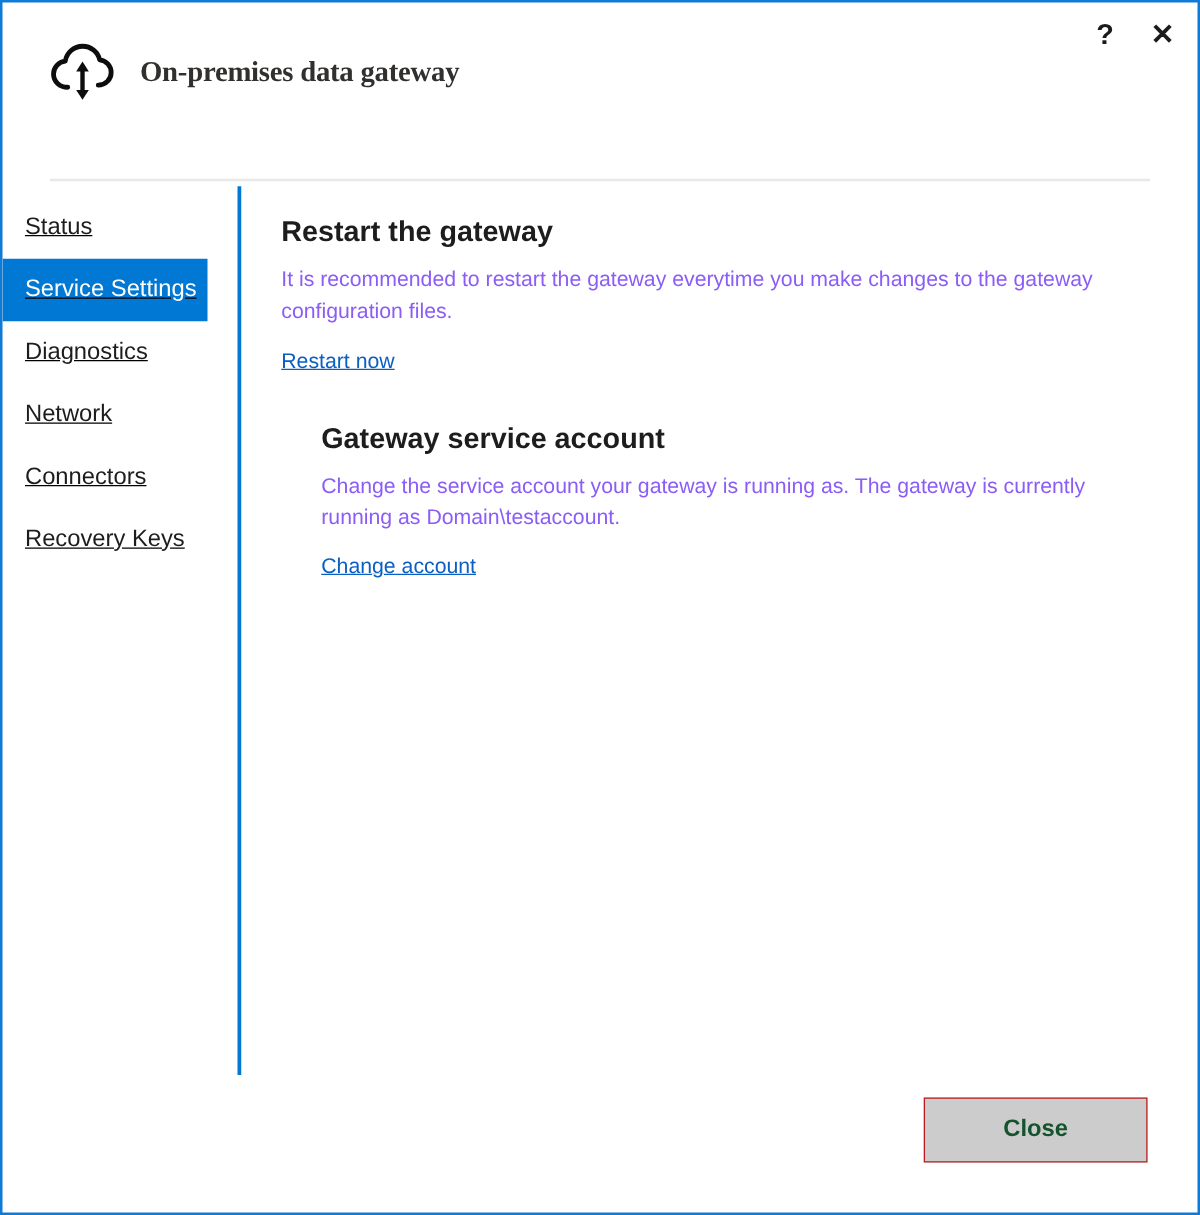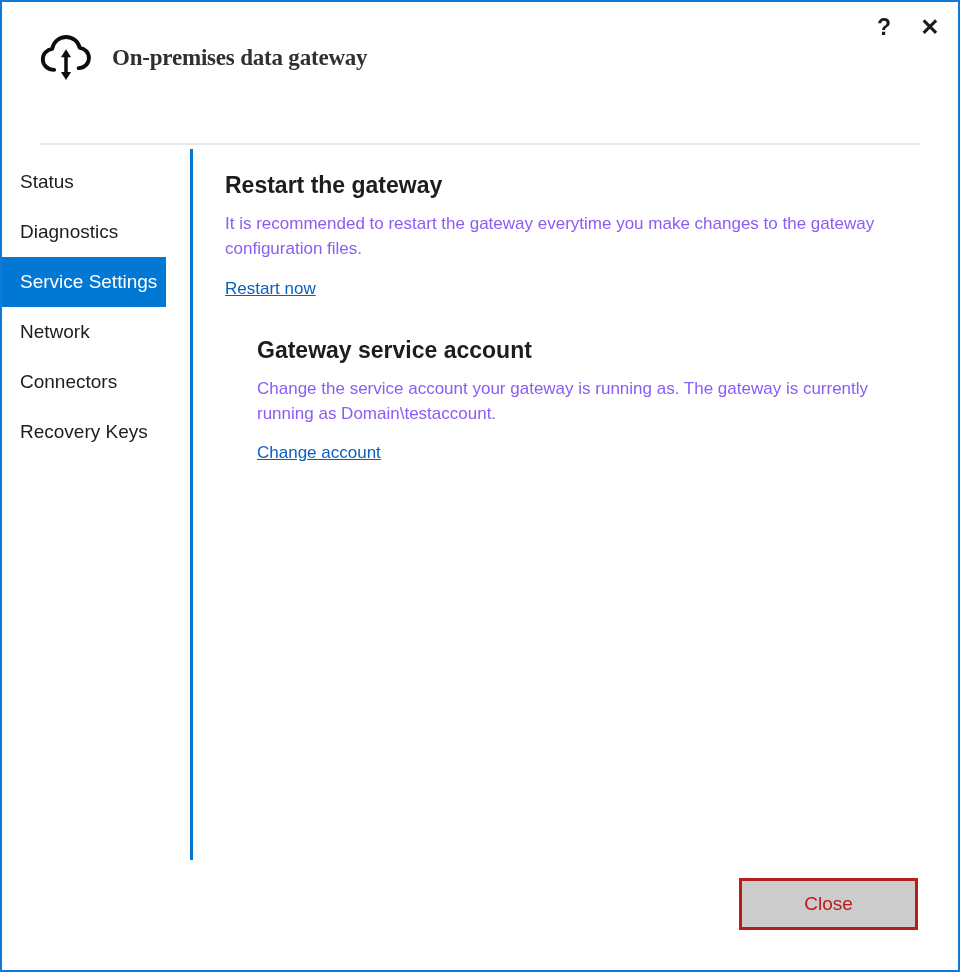--- a/index.html
+++ b/index.html
@@ -88,20 +88,21 @@
     height: 2px;
     background: #e8e8e8;
   }
 
   
   #sidebar {
     position: absolute;
     left: 0;
     top: 155px;
     width: 164px;
+    text-decoration: underline;
   }
   .nav-item {
     height: 50px;
     display: flex;
     align-items: center;
     padding-left: 18px;
     box-sizing: border-box;
     font-size: 19px;
     color: #1d1d1d;
     cursor: pointer;
@@ -157,27 +158,28 @@
   }
 
   
   #close-button {
     position: absolute;
     left: 737px;
     top: 876px;
     width: 179px;
     height: 52px;
     background: #cccccc;
-    border: 3px solid #b91c1c;
+    border: 1px solid #b91c1c;
     box-sizing: border-box;
     font-family: "Liberation Sans", sans-serif;
     font-size: 19px;
-    color: #b91c1c;
+    color: #14532d;
     cursor: pointer;
     padding: 0;
+    font-weight: bold;
   }
 </style>
 </head>
 <body>
 
 <div id="window">
 
   <div id="titlebar">
     <div id="brand">
       <svg id="gateway-icon" viewBox="0 0 64 64">
@@ -192,25 +194,25 @@
     <button class="win-btn" id="help-button">?</button>
     <button class="win-btn" id="close-button-x">✕</button>
   </div>
 
   <div id="header-rule"></div>
 
   <div id="sidebar">
     <div class="nav-item">
       <span>Status</span>
     </div>
-    <div class="nav-item">
-      <span>Diagnostics</span>
-    </div>
     <div class="nav-item selected">
       <span>Service Settings</span>
+    </div>
+    <div class="nav-item">
+      <span>Diagnostics</span>
     </div>
     <div class="nav-item">
       <span>Network</span>
     </div>
     <div class="nav-item">
       <span>Connectors</span>
     </div>
     <div class="nav-item">
       <span>Recovery Keys</span>
     </div>

